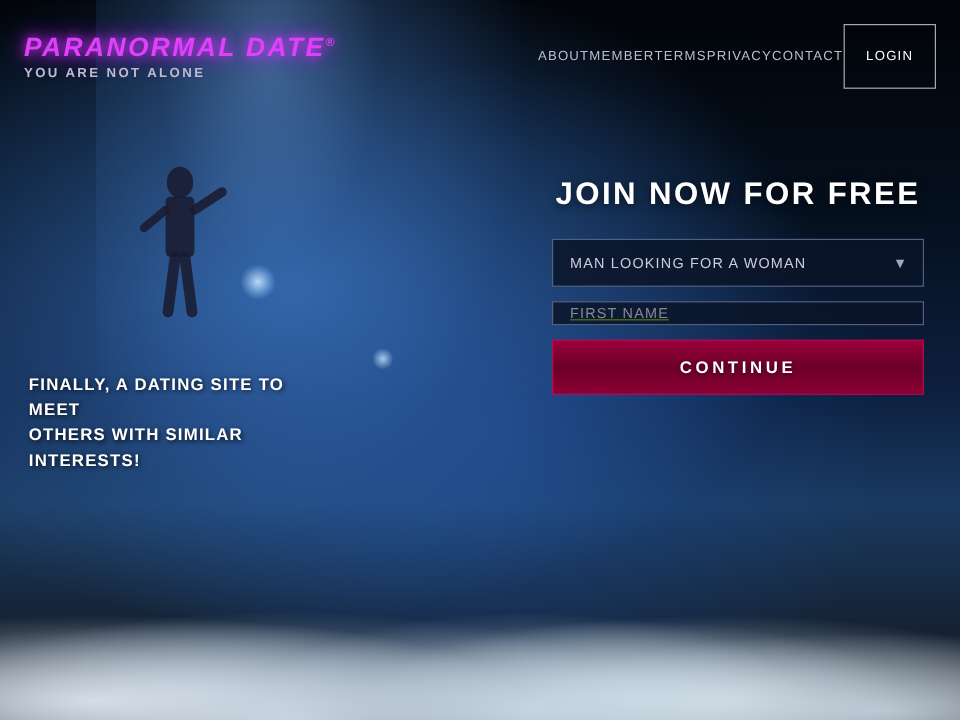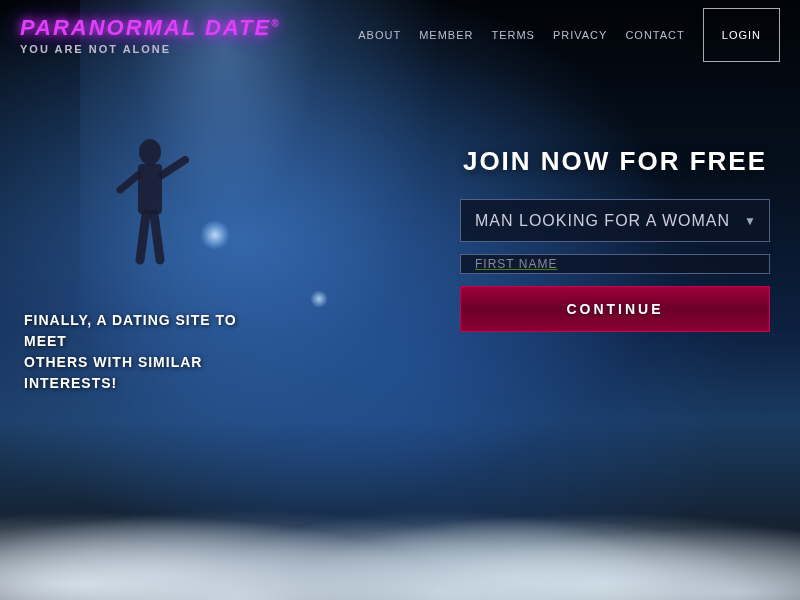--- a/index.html
+++ b/index.html
@@ -60,21 +60,21 @@
         radial-gradient(ellipse at 55% 95%, rgba(210,225,235,0.8) 0%, transparent 38%),
         radial-gradient(ellipse at 75% 90%, rgba(215,228,238,0.85) 0%, transparent 35%),
         radial-gradient(ellipse at 92% 95%, rgba(200,215,230,0.8) 0%, transparent 30%),
         radial-gradient(ellipse at 20% 85%, rgba(180,200,220,0.6) 0%, transparent 30%),
         radial-gradient(ellipse at 65% 88%, rgba(190,210,225,0.7) 0%, transparent 32%);
     }
 
     
     .header {
       position: absolute;
-      top: 0;
+      top: 12px;
       left: 0;
       width: 100%;
       height: 70px;
       display: flex;
       align-items: center;
       justify-content: space-between;
       padding: 0 20px;
       z-index: 10;
     }
 
@@ -105,21 +105,20 @@
       color: #c0c0d0;
       letter-spacing: 2px;
       margin-top: 2px;
       text-transform: uppercase;
       font-weight: bold;
     }
 
     .nav {
       display: flex;
       align-items: center;
-      gap: 18px;
     }
 
     .nav-link {
       color: #bbbdd0;
       font-size: 11px;
       text-decoration: none;
       letter-spacing: 1px;
       text-transform: uppercase;
       cursor: pointer;
     }
@@ -175,21 +174,21 @@
       position: relative;
       margin-bottom: 12px;
     }
 
     .form-select {
       width: 100%;
       padding: 12px 14px;
       background: rgba(10, 20, 40, 0.85);
       border: 1px solid rgba(150,170,220,0.5);
       color: #ccd;
-      font-size: 16px;
+      font-size: 12px;
       letter-spacing: 1px;
       text-transform: uppercase;
       appearance: none;
       cursor: pointer;
       outline: none;
     }
 
     .select-arrow {
       position: absolute;
       right: 14px;

